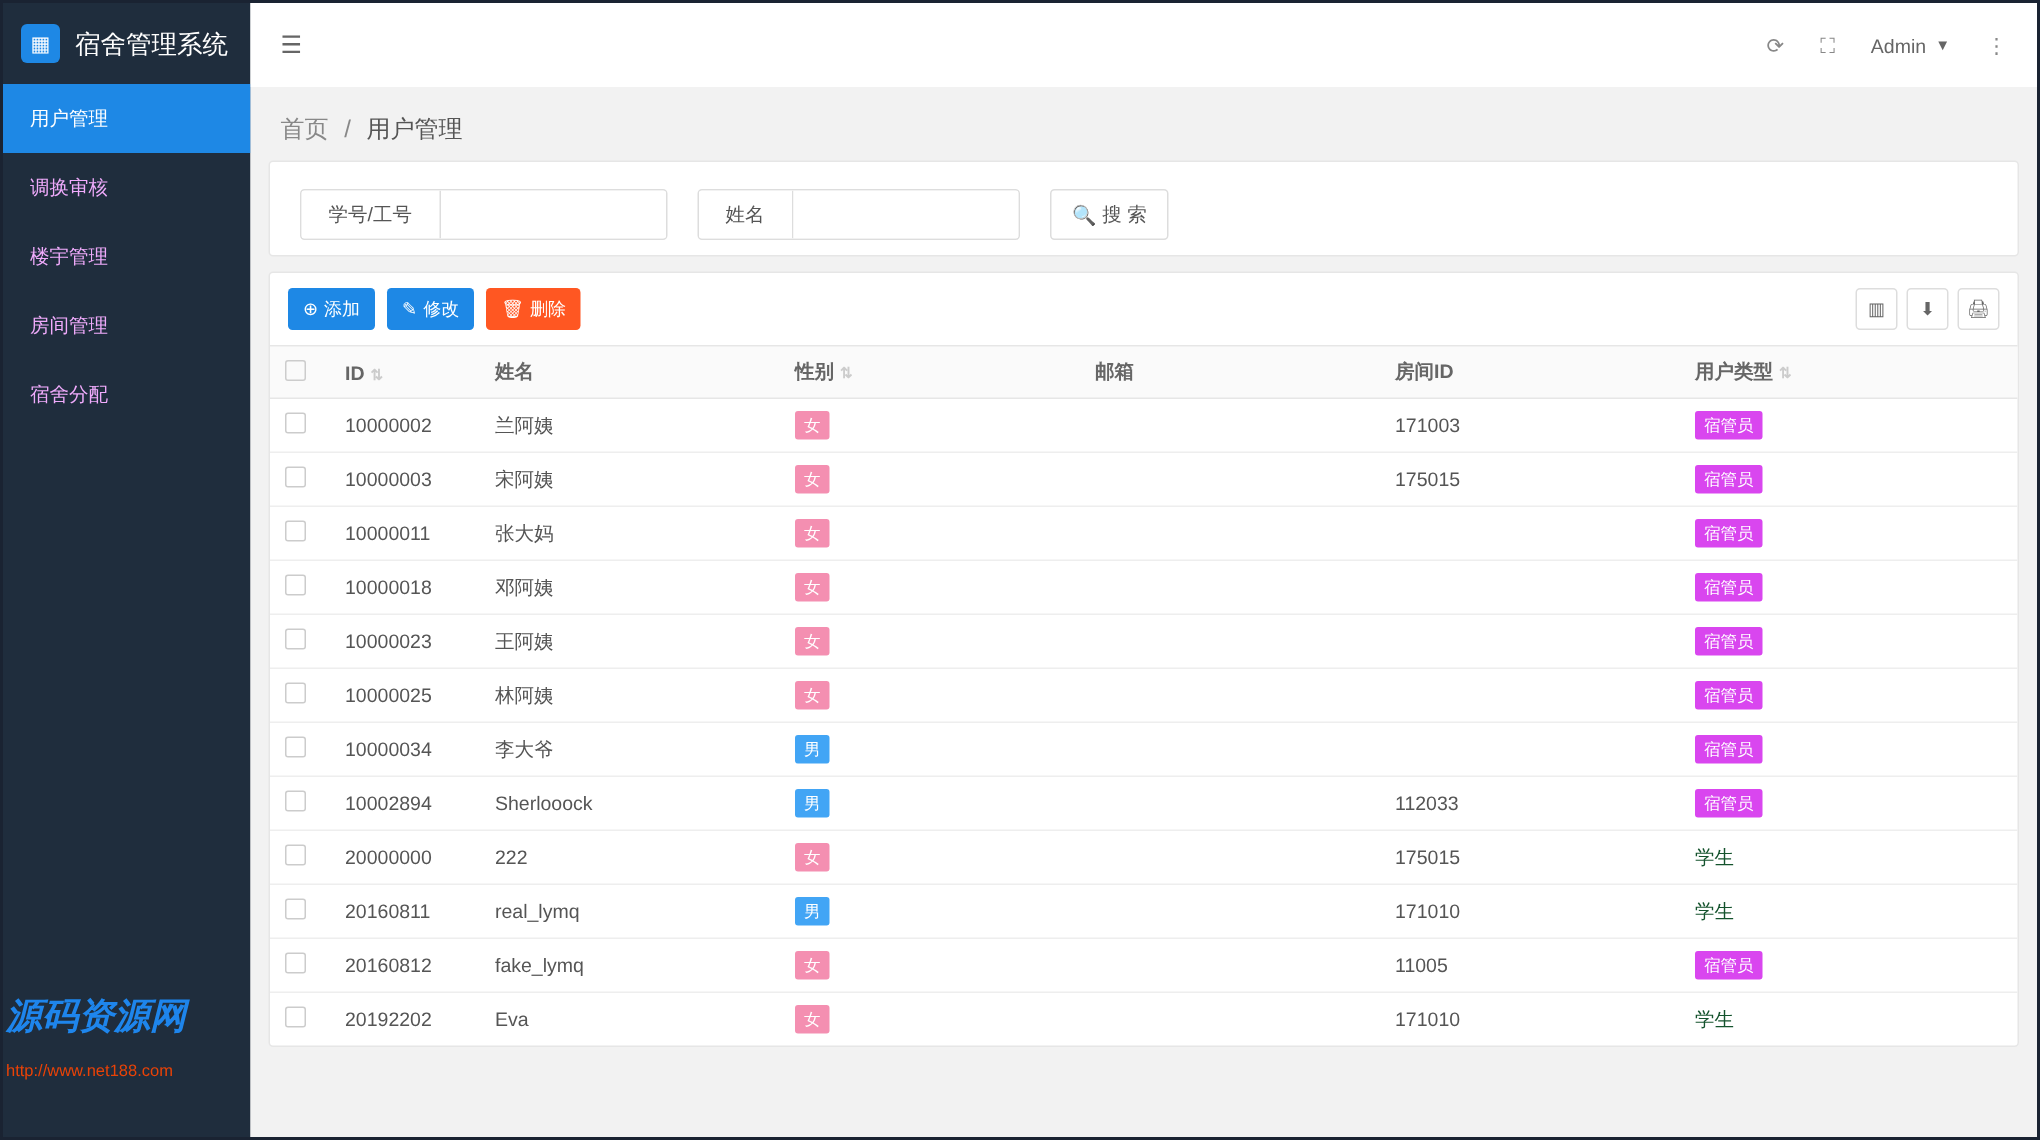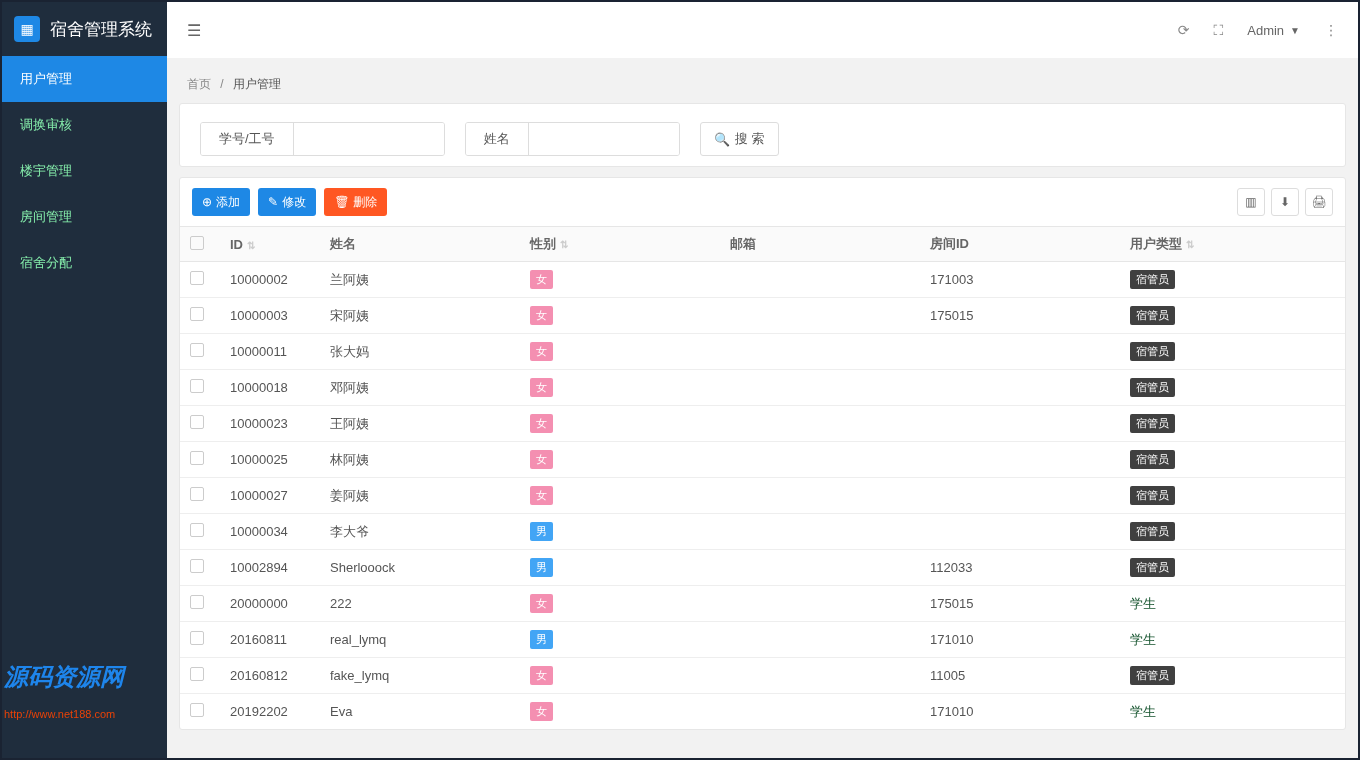--- a/index.html
+++ b/index.html
@@ -1,30 +1,30 @@
 <!DOCTYPE html>
 <html><head>
 <meta charset="utf-8">
 <style>
 * { box-sizing: border-box; margin: 0; padding: 0; }
 body { font-family: "Microsoft YaHei", Arial, sans-serif; font-size: 13px; background: #f2f2f2; color: #333; }
 .app { display: flex; height: 760px; width: 1360px; overflow: hidden; border: 2px solid #1a2332; }
 .sidebar { width: 165px; background: #1f2d3d; color: #c0ccda; flex-shrink: 0; }
 .brand { display: flex; align-items: center; padding: 14px 12px; color: #fff; font-size: 17px; font-weight: 500; }
 .brand-icon { width: 26px; height: 26px; background: #1E88E5; border-radius: 4px; margin-right: 10px; display:flex; align-items:center; justify-content:center; color:#fff; font-size:14px; }
-.nav-item { padding: 14px 18px; font-size: 13px; cursor: pointer; color: #86efac; }
+.nav-item { padding: 14px 18px; font-size: 13px; cursor: pointer; color: #f0abfc; }
 .nav-item.active { background: #1E88E5; color: #fff; }
 .main { flex: 1; background: #f2f2f2; display: flex; flex-direction: column; overflow: hidden; }
 .topbar { height: 56px; background: #fff; display: flex; align-items: center; padding: 0 20px; justify-content: space-between; }
 .topbar-left .collapse-icon { color: #666; font-size: 16px; cursor:pointer; }
 .topbar-right { display: flex; align-items: center; gap: 24px; color: #888; }
 .topbar-right .ico { cursor:pointer; font-size:14px; }
 .user-drop { display:flex; align-items:center; gap:6px; cursor:pointer; color:#666; }
 .content { padding: 12px; overflow: auto; flex:1; }
-.breadcrumb { padding: 6px 8px 10px; color: #888; font-size: 12px; }
+.breadcrumb { padding: 6px 8px 10px; color: #888; font-size: 16px; }
 .breadcrumb .sep { margin: 0 6px; }
 .breadcrumb .cur { color: #555; }
 .panel { background: #fff; border: 1px solid #e6e6e6; border-radius: 3px; padding: 18px 20px 10px; margin-bottom: 10px; }
 .search-row { display:flex; gap: 20px; align-items:flex-end; }
 .input-group { display:flex; border:1px solid #ddd; border-radius:3px; overflow:hidden; height:34px; }
 .input-group .label { padding: 0 18px; display:flex; align-items:center; font-size:13px; color:#555; border-right:1px solid #ddd; background:#fff; }
 .input-group input { border:none; padding: 0 10px; width: 150px; outline:none; }
 .btn { display:inline-flex; align-items:center; gap:4px; padding: 0 14px; height:34px; border:1px solid #ddd; background:#fff; border-radius:3px; cursor:pointer; font-size:13px; color:#555; }
 .table-panel { background:#fff; border:1px solid #e6e6e6; border-radius:3px; }
 .toolbar { display:flex; justify-content:space-between; padding: 10px 12px; }
@@ -36,21 +36,21 @@
 .toolbar-right { display:flex; gap:6px; }
 .icon-btn { width:28px; height:28px; border:1px solid #ddd; background:#fff; border-radius:3px; display:flex; align-items:center; justify-content:center; color:#666; cursor:pointer; font-size:12px; }
 table { width:100%; border-collapse: collapse; }
 th, td { text-align:left; padding: 8px 10px; border-top:1px solid #eee; font-size:13px; color:#555; }
 th { background:#fafafa; font-weight:bold; color:#666; border-top:1px solid #e6e6e6; border-bottom:1px solid #e6e6e6; }
 th .sort { color:#ccc; margin-left:4px; font-size:10px; }
 .chk { width:14px; height:14px; border:1px solid #ccc; border-radius:2px; display:inline-block; cursor:pointer; }
 .badge { display:inline-block; padding: 2px 6px; border-radius:2px; color:#fff; font-size:11px; }
 .badge-f { background:#f48fb1; }
 .badge-m { background:#42a5f5; }
-.badge-role { background:#404040; }
+.badge-role { background:#d946ef; }
 .plain-role { color:#14532d; }
 .col-chk{width:40px;}.col-id{width:100px;}.col-name{width:200px;}.col-gender{width:200px;}.col-email{width:200px;}.col-room{width:200px;}.col-type{}
 .watermark{position:fixed;left:4px;bottom:40px;color:#1E90FF;font-size:24px;font-weight:bold;pointer-events:none;opacity:0.9;font-style:italic;}
 .watermark .sub{display:block;color:#ff4500;font-size:11px;font-weight:normal;margin-top:15px;font-style:normal;}
 </style>
 </head>
 <body>
 
 <div class="app">
   <aside class="sidebar">
@@ -192,29 +192,20 @@
                 <td><span class="chk"></span></td>
                 <td>10000025</td>
                 <td>林阿姨</td>
                 <td><span class="badge badge-f">女</span></td>
                 <td></td>
                 <td></td>
                 <td><span class="badge badge-role">宿管员</span></td>
               </tr>
               <tr>
                 <td><span class="chk"></span></td>
-                <td>10000027</td>
-                <td>姜阿姨</td>
-                <td><span class="badge badge-f">女</span></td>
-                <td></td>
-                <td></td>
-                <td><span class="badge badge-role">宿管员</span></td>
-              </tr>
-              <tr>
-                <td><span class="chk"></span></td>
                 <td>10000034</td>
                 <td>李大爷</td>
                 <td><span class="badge badge-m">男</span></td>
                 <td></td>
                 <td></td>
                 <td><span class="badge badge-role">宿管员</span></td>
               </tr>
               <tr>
                 <td><span class="chk"></span></td>
                 <td>10002894</td>

